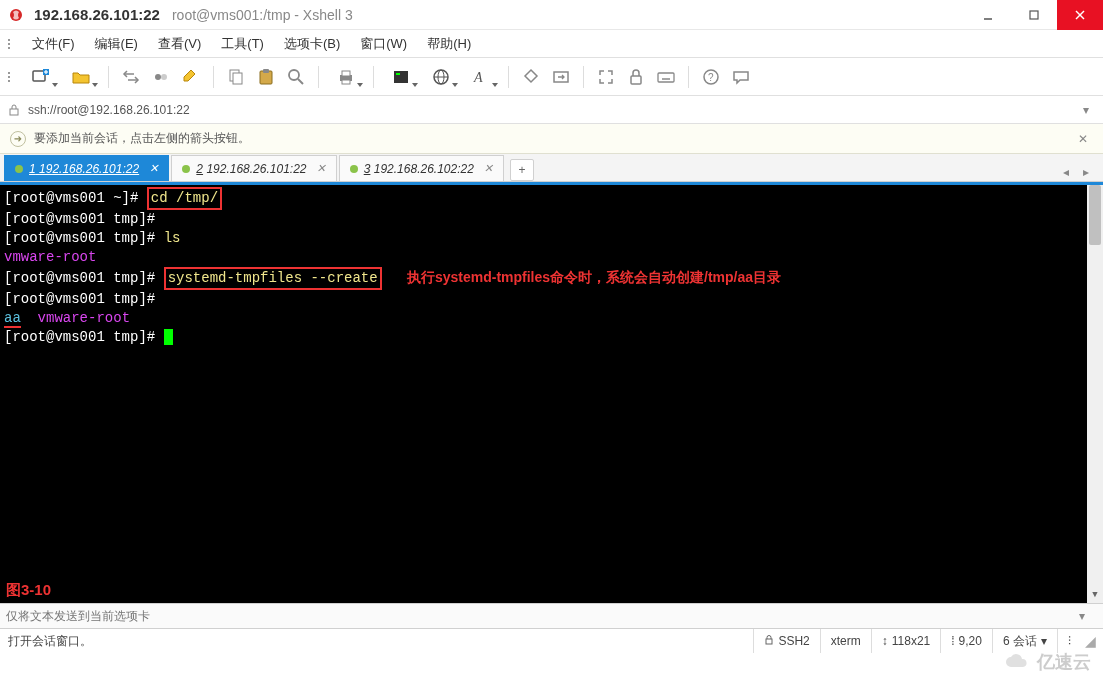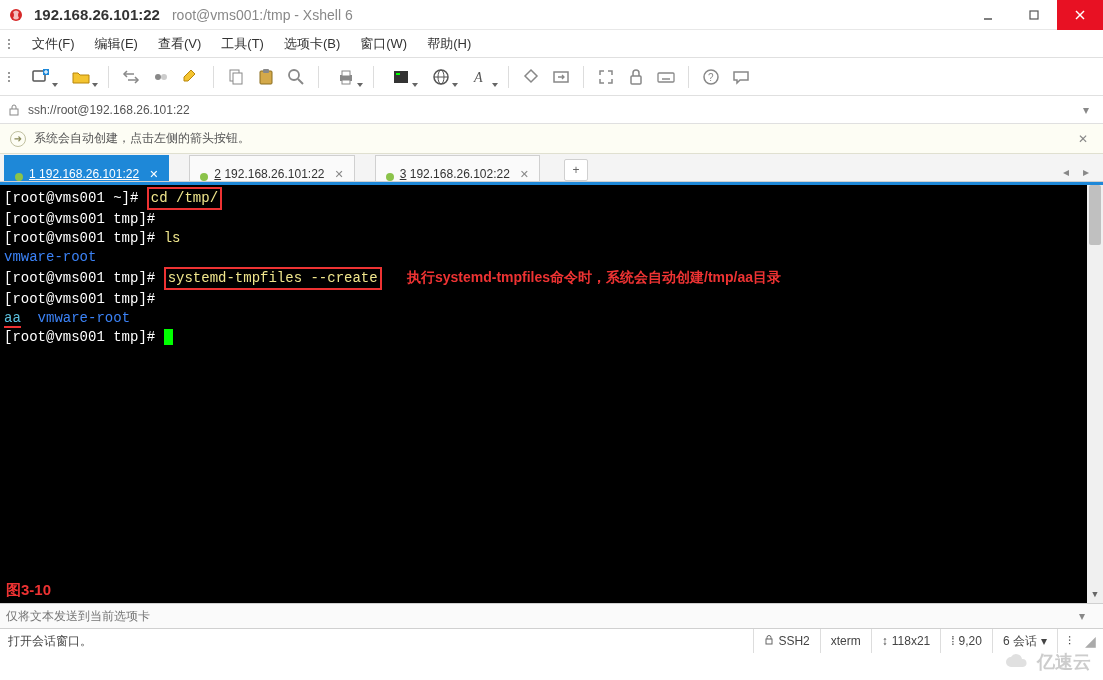--- a/index.html
+++ b/index.html
@@ -52,21 +52,21 @@
 .addrbar .addr { flex:1; font-size:12px; }
 .addrbar .dd { width:18px; text-align:center; color:#888;}
 
 .infobar { height:30px; background:#fdfdf4; border-bottom:1px solid #e0e0d0; display:flex; align-items:center; padding:0 10px; color:#555;}
 .infobar .arrow-circle { width:16px;height:16px;border:1px solid #c0c0a0;border-radius:50%; margin-right:8px; display:flex;align-items:center;justify-content:center; font-size:10px;color:#8a8a5a;}
 .infobar .msg { flex:1; font-size:12px;}
 .infobar .close-info { width:20px; color:#888; text-align:center; cursor:pointer;}
 
 .tabstrip-wrap { position:relative; }
 .tabstrip { height:28px; background:#f4f4f4; display:flex; align-items:flex-end; padding:0 4px; border-bottom:1px solid #d0d0d0;}
-.tabstrip .tab { height:26px; padding:0 10px; display:flex; align-items:flex-end; gap:6px; border:1px solid #d0d0d0; border-bottom:none; background:#fafafa; margin-right:20px; font-size:12px; cursor:pointer; position:relative;}
+.tabstrip .tab { height:26px; padding:0 10px; display:flex; align-items:center; gap:6px; border:1px solid #d0d0d0; border-bottom:none; background:#fafafa; margin-right:2px; font-size:12px; cursor:pointer; position:relative;font-style:italic;}
 .tabstrip .tab .dot { width:8px;height:8px;border-radius:50%; background:#8bc34a; }
 .tabstrip .tab .tlabel { color:#333; }
 .tabstrip .tab .tclose { color:#888; font-size:11px; margin-left:4px;}
 .tabstrip .tab.active { background:#1e88d8; color:#fff; border-color:#1e88d8;}
 .tabstrip .tab.active .tlabel { color:#fff; text-decoration:underline;}
 .tabstrip .tab.active .tclose { color:#fff; }
 .tabstrip .tab .underline{ text-decoration:underline; }
 .tabstrip .newtab { width:24px;height:22px;border:1px solid #d0d0d0; background:#fff; display:flex;align-items:center;justify-content:center;margin-left:4px;color:#666; cursor:pointer; border-radius:2px;}
 .tabstrip .navbtns { margin-left:auto; display:flex; gap:2px; padding-right:4px;}
 .tabstrip .navbtn { width:18px;height:18px; display:flex;align-items:center;justify-content:center; color:#888; cursor:pointer;}
@@ -75,21 +75,21 @@
 .terminal {
   height: 418px; background:#000; color:#fff;
   font-family: Consolas, "Courier New", monospace;
   font-size: 14px; line-height: 19px;
   padding: 2px 0 0 4px;
   position: relative;
   overflow:hidden;
 }
 .terminal .line { white-space: pre; }
 .host { color:#fff; }
-.cyan { color:#3b82f6; }
+.cyan { color:#d946ef; }
 .yellow { color:#f0e68c;font-family:Liberation Mono, monospace; }
 .redbox { border:2px solid #e33; color:#f0e68c; padding:0 2px; display:inline-block; }
 .redtext { color:#e33; font-weight:bold; font-family:"Microsoft YaHei",sans-serif; }
 .cursor { display:inline-block; width:9px; height:16px; background:#0f0; vertical-align:text-bottom; }
 .aa { color:#5bc0de; border-bottom:2px solid #e33; }
 .figlabel { position:absolute; bottom:4px; left:6px; color:#e33; font-weight:bold; font-family:"Microsoft YaHei",sans-serif; font-size:15px;}
 .terminal .scrollbar { position:absolute; right:0; top:0; width:16px; height:100%; background:#f0f0f0; }
 .terminal .scrollbar .thumb{ position:absolute; top:0; left:2px; width:12px; height:60px; background:#c0c0c0; border-radius:2px;}
 .terminal .scrollbar .arr{ position:absolute; left:0; width:16px;height:16px; display:flex;align-items:center;justify-content:center;color:#666;font-size:9px;}
 .terminal .scrollbar .arr.up{top:0;} .terminal .scrollbar .arr.dn{bottom:0;}
@@ -118,21 +118,21 @@
 <body>
 
 <div class="titlebar">
   <span class="app-icon">
     <svg viewBox="0 0 16 16">
         <circle cx="8" cy="8" r="6" fill="#d62828"></circle>
         <path d="M5 5 Q8 2 11 5 Q9 8 11 11 Q8 14 5 11 Q7 8 5 5" fill="#fff" opacity="0.7"></path>
       </svg>
   </span>
   <span class="title-ip">192.168.26.101:22</span>
-  <span class="title-rest">root@vms001:/tmp - Xshell 6</span>
+  <span class="title-rest">root@vms001:/tmp - Xshell 3</span>
   <span class="spacer"></span>
   <div class="winbtn">
       <svg viewBox="0 0 12 12">
         <line x1="2" y1="10" x2="10" y2="10" stroke="#555" stroke-width="1.5"></line>
       </svg>
     </div>
   <div class="winbtn">
       <svg viewBox="0 0 12 12">
         <rect x="2" y="2" width="8" height="8" fill="none" stroke="#555" stroke-width="1.2"></rect>
       </svg>
@@ -304,21 +304,21 @@
         <rect x="2" y="5" width="8" height="6" fill="none" stroke="#888"></rect>
         <path d="M4 5V3a2 2 0 014 0v2" fill="none" stroke="#888"></path>
       </svg>
     </span>
   <span class="addr">ssh://root@192.168.26.101:22</span>
   <span class="dd">▾</span>
 </div>
 
 <div class="infobar">
   <span class="arrow-circle">➜</span>
-  <span class="msg">系统会自动创建，点击左侧的箭头按钮。</span>
+  <span class="msg">要添加当前会话，点击左侧的箭头按钮。</span>
   <span class="close-info">✕</span>
 </div>
 
 <div class="tabstrip-wrap">
 <div class="tabstrip">
   <div class="tab active">
     <span class="dot"></span>
     <span class="tlabel"><span class="underline">1</span> <span>192.168.26.101:22</span></span>
     <span class="tclose">✕</span>
   </div>

